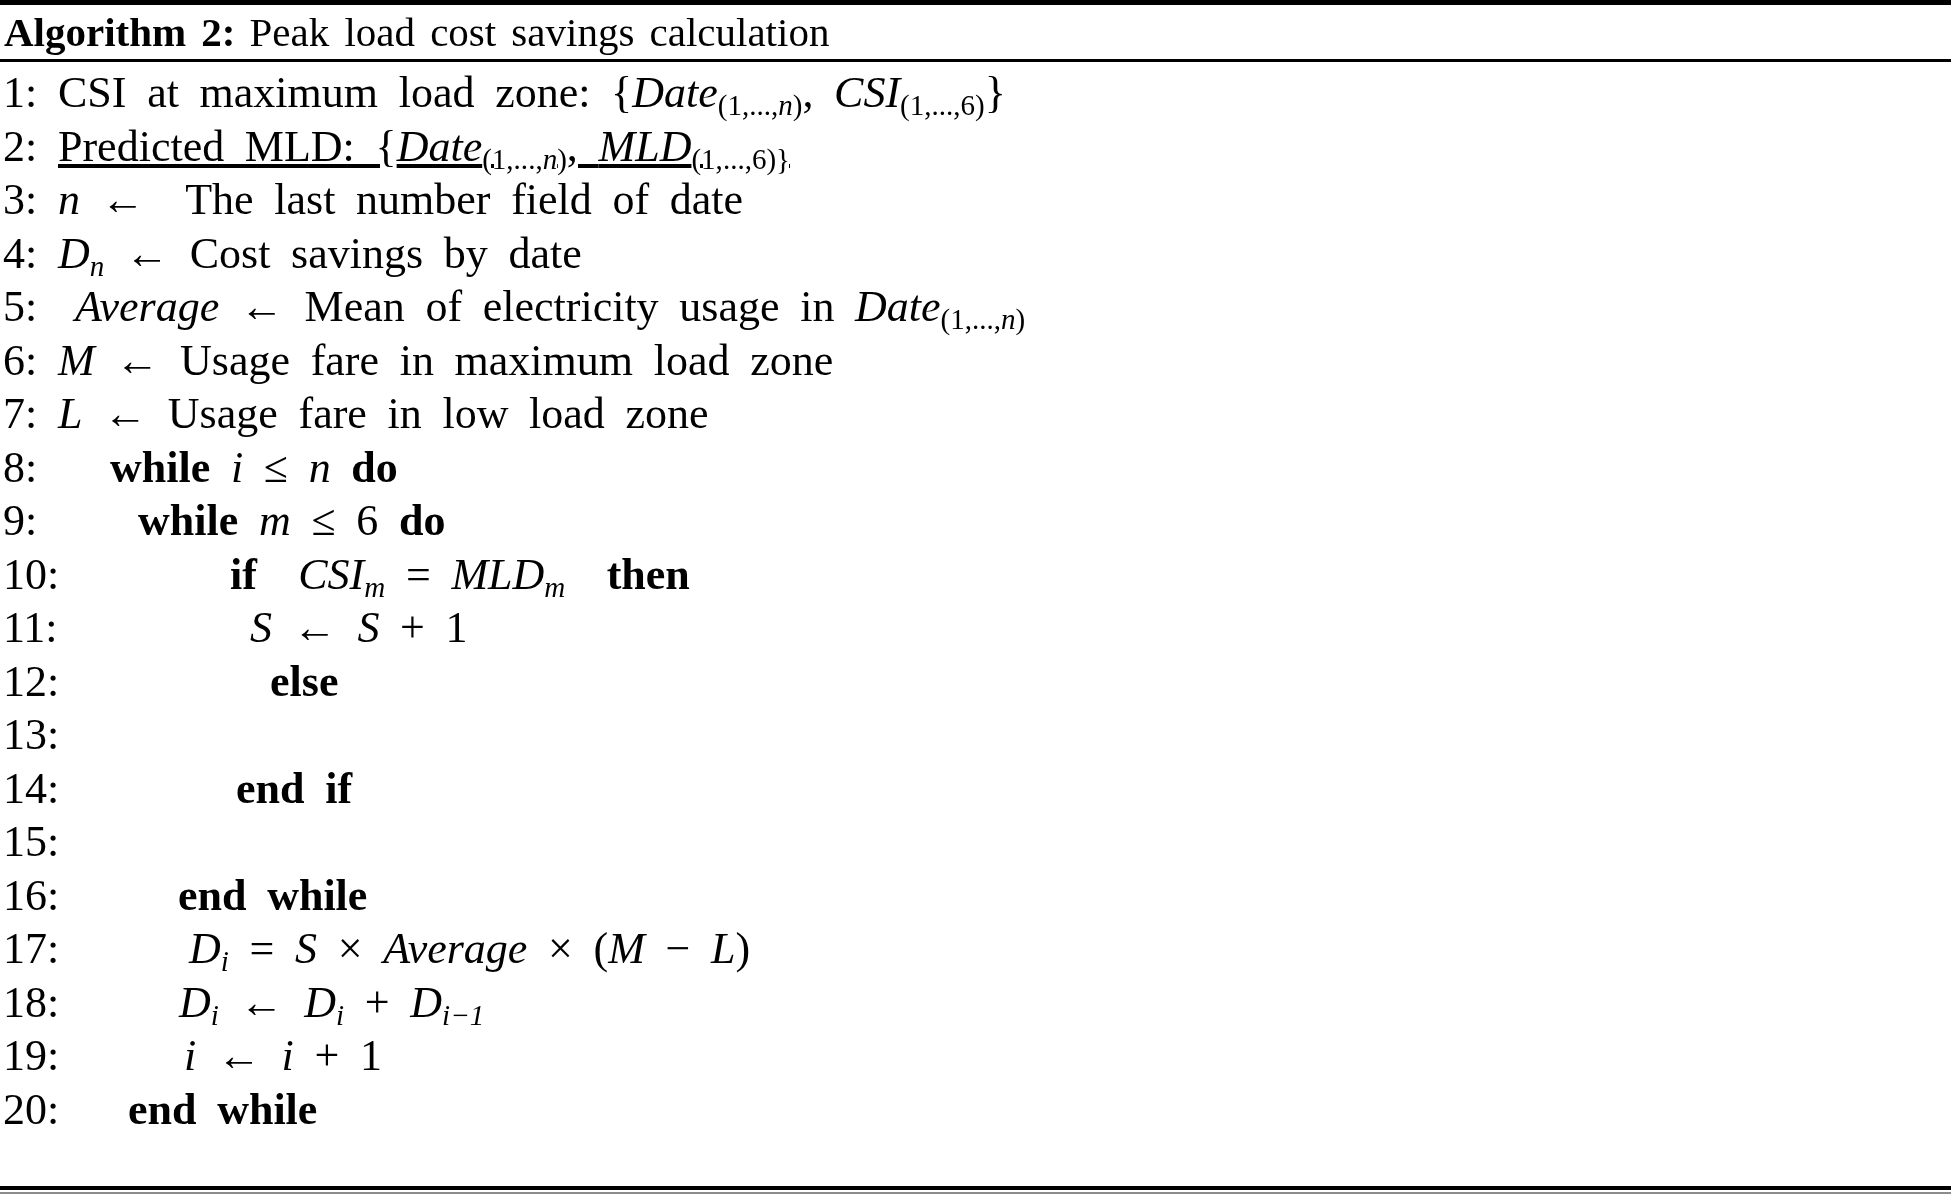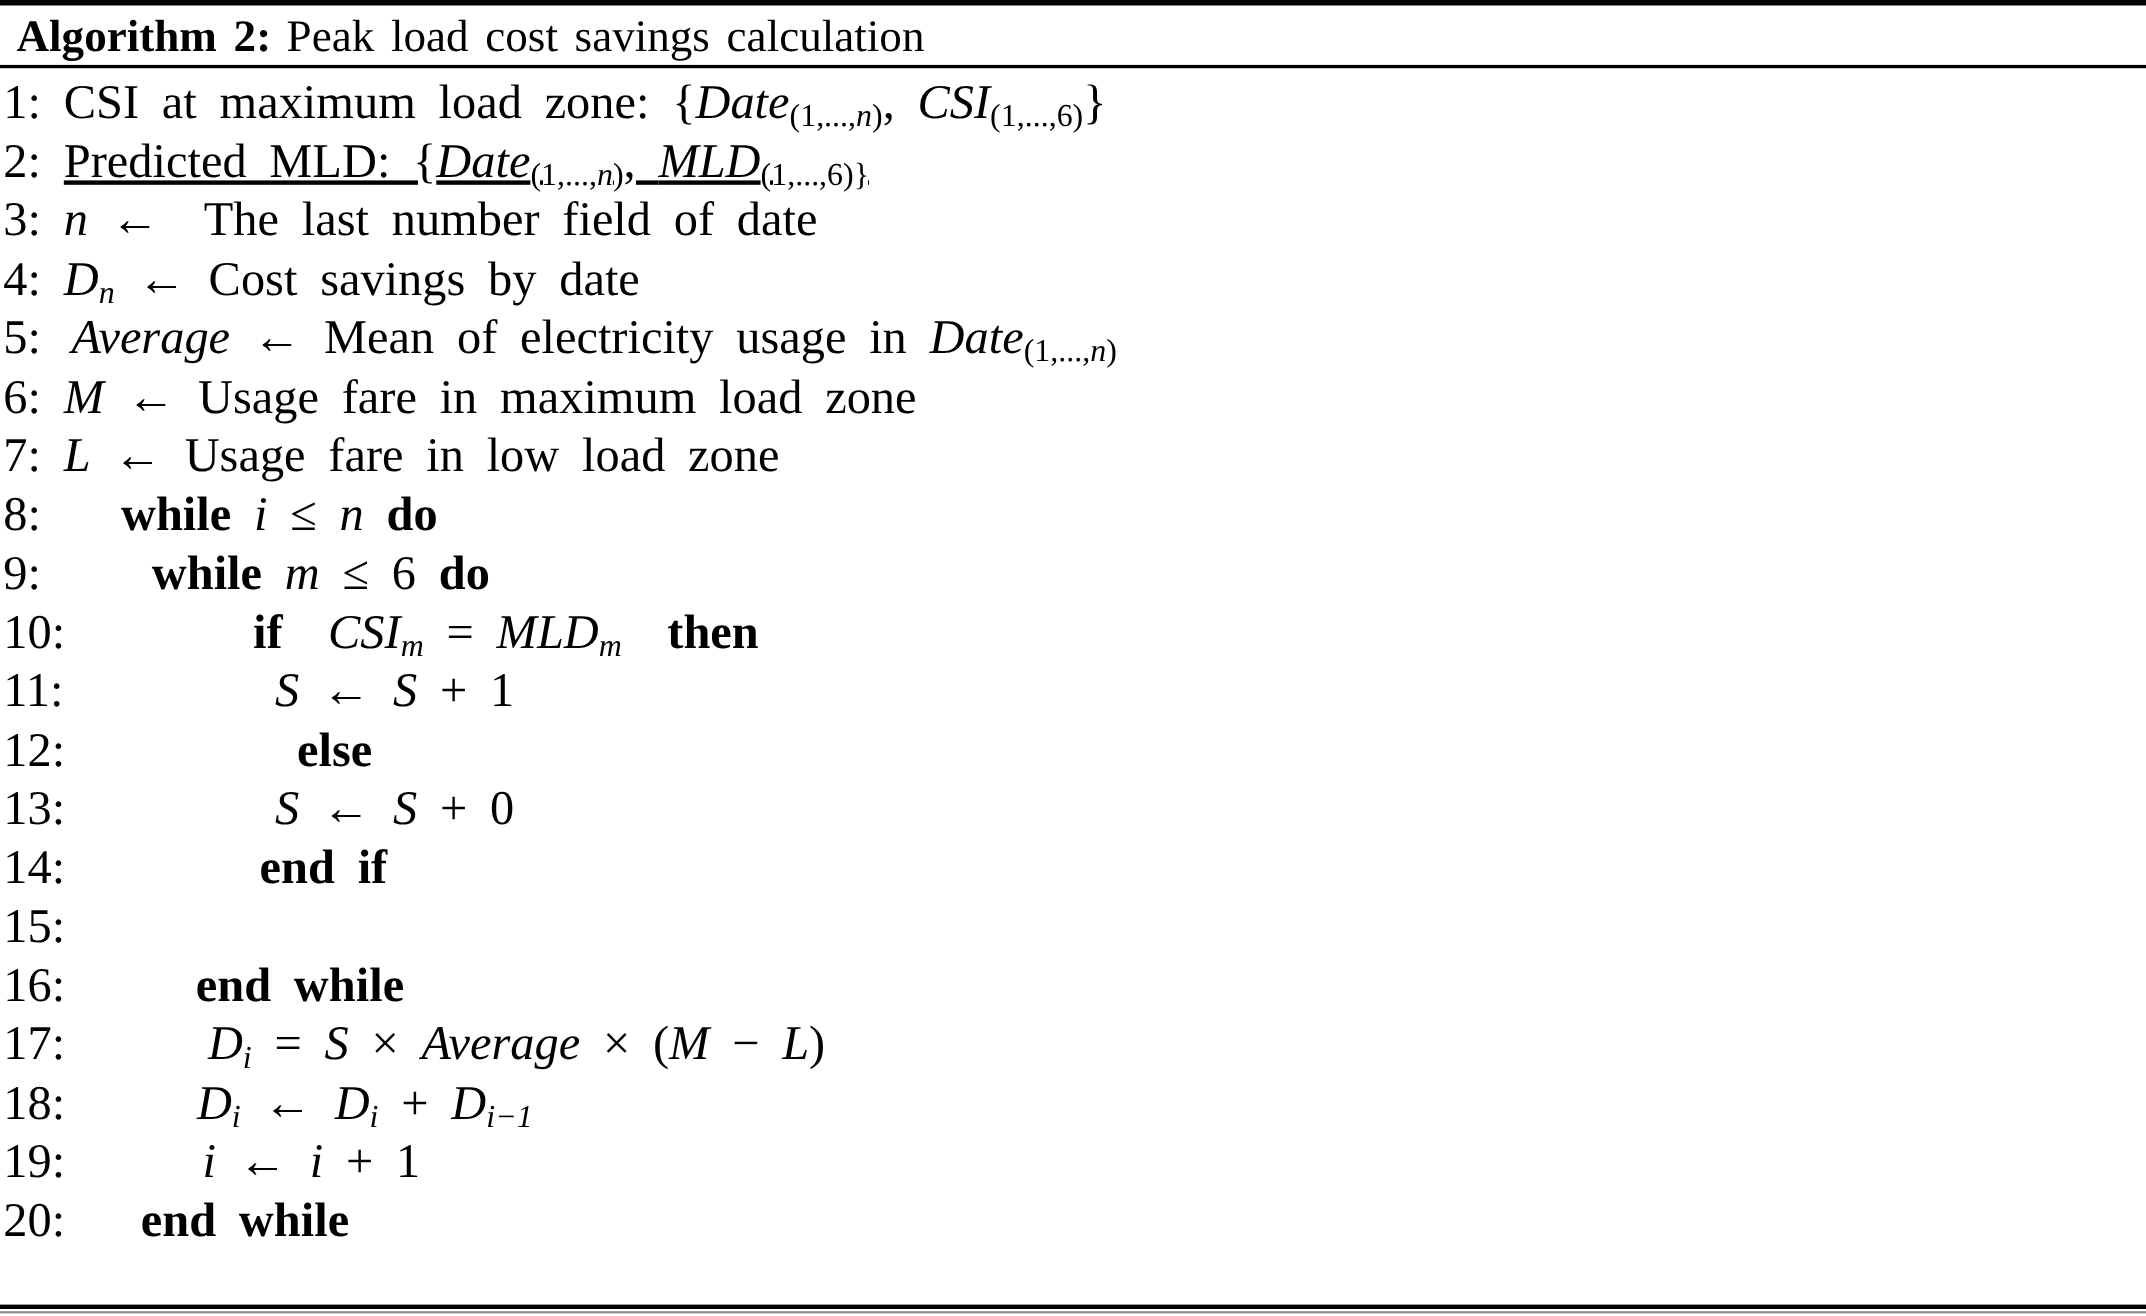--- a/index.html
+++ b/index.html
@@ -28,21 +28,21 @@
   .rule-bottom-shadow { top: 1192px; height: 2px; background: #8c8c8c; }
 
   .title-row {
     position: absolute;
     top: 5px;
     left: 0;
     right: 0;
     height: 72px;
     line-height: 54px;
     font-size: 41px;
-    padding-left: 15px;
+    padding-left: 4px;
     white-space: pre;
     word-spacing: 0.12em;
   }
   .title-label {
     font-weight: bold;
     margin-right: 14px;
   }
 
   .algo-body {
     position: absolute;
@@ -96,21 +96,21 @@
       <div class="algo-line">
         <span class="line-num">3:</span>
         <span class="line-content" style="left: 58px;"><span class="seg-i">n</span><span class="seg-r"> ←  The last number field of date</span></span>
       </div>
       <div class="algo-line">
         <span class="line-num">4:</span>
         <span class="line-content" style="left: 58px;"><span class="seg-i">D</span><span class="seg-subi">n</span><span class="seg-r"> ← Cost savings by date</span></span>
       </div>
       <div class="algo-line">
         <span class="line-num">5:</span>
-        <span class="line-content" style="left: 65px;"><span class="seg-i">Average</span><span class="seg-r"> ← Mean of electricity usage in </span><span class="seg-i">Date</span><span class="seg-sub">(1,...,</span><span class="seg-subi">n</span><span class="seg-sub">)</span></span>
+        <span class="line-content" style="left: 75px;"><span class="seg-i">Average</span><span class="seg-r"> ← Mean of electricity usage in </span><span class="seg-i">Date</span><span class="seg-sub">(1,...,</span><span class="seg-subi">n</span><span class="seg-sub">)</span></span>
       </div>
       <div class="algo-line">
         <span class="line-num">6:</span>
         <span class="line-content" style="left: 58px;"><span class="seg-i">M</span><span class="seg-r"> ← Usage fare in maximum load zone</span></span>
       </div>
       <div class="algo-line">
         <span class="line-num">7:</span>
         <span class="line-content" style="left: 58px;"><span class="seg-i">L</span><span class="seg-r"> ← Usage fare in low load zone</span></span>
       </div>
       <div class="algo-line">
@@ -128,21 +128,20 @@
       <div class="algo-line">
         <span class="line-num">11:</span>
         <span class="line-content" style="left: 250px;"><span class="seg-i">S</span><span class="seg-r"> ← </span><span class="seg-i">S</span><span class="seg-r"> + 1</span></span>
       </div>
       <div class="algo-line">
         <span class="line-num">12:</span>
         <span class="line-content" style="left: 230px; margin-left: 40px;"><span class="seg-b">else</span></span>
       </div>
       <div class="algo-line">
         <span class="line-num">13:</span>
-        <span class="line-content" style="left: 250px;"><span class="seg-i">S</span><span class="seg-r"> ← </span><span class="seg-i">S</span><span class="seg-r"> + 0</span></span>
       </div>
       <div class="algo-line">
         <span class="line-num">14:</span>
         <span class="line-content" style="left: 236px;"><span class="seg-b">end if</span></span>
       </div>
       <div class="algo-line">
         <span class="line-num">15:</span>
       </div>
       <div class="algo-line">
         <span class="line-num">16:</span>

